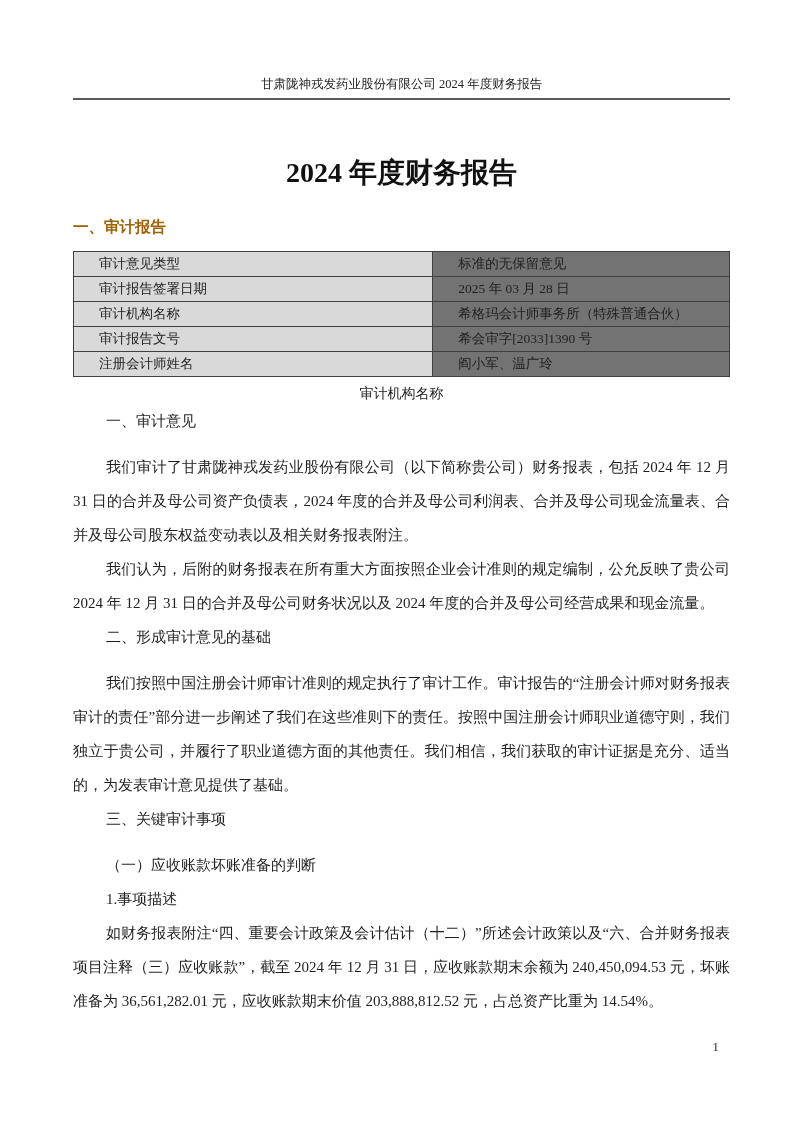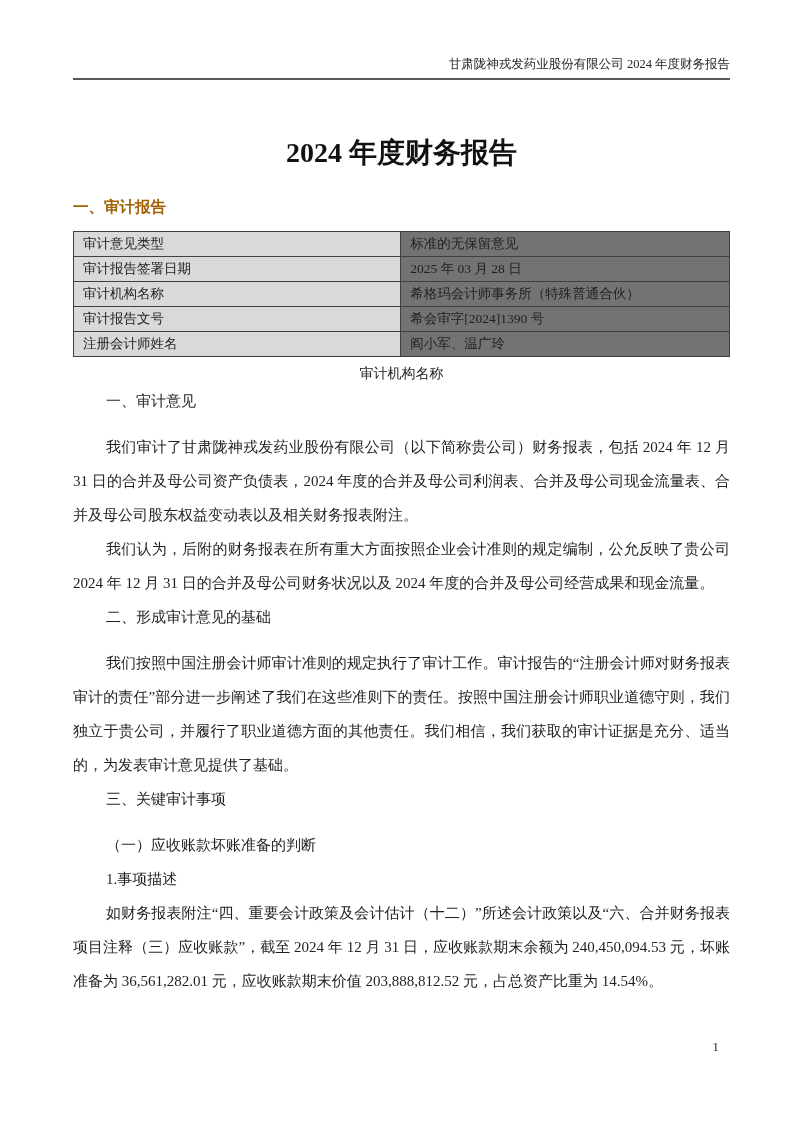--- a/index.html
+++ b/index.html
@@ -9,24 +9,24 @@
     margin:0 auto;
     background:#ffffff;
     font-family:"Liberation Serif","DejaVu Serif",serif;
     color:#1f1f1f;
     overflow:hidden;
     box-sizing:border-box;
   }
   .content { position:absolute; left:73px; top:0; width:657px; }
 
   .running-header {
-    padding-top:56px;
+    padding-top:76px;
     padding-bottom:6px;
     border-bottom:2px solid #595959;
-    text-align:right;
+    text-align:center;
     font-size:12.5px;
     line-height:16px;
     color:#262626;
   }
 
   .doc-title {
     margin:60px 0 0 0;
     text-align:center;
     font-size:28px;
     font-weight:bold;
@@ -45,21 +45,21 @@
   table.audit-table {
     margin-top:15px;
     width:100%;
     border-collapse:collapse;
     font-size:13.5px;
     table-layout:fixed;
   }
   table.audit-table td {
     border:1px solid #404040;
     height:24px;
-    padding:0 9px;
+    padding:0 25px;
     vertical-align:middle;
     overflow:hidden;
     white-space:nowrap;
   }
   td.cell-label { width:47%; background:#d9d9d9; }
   td.cell-value { background:#737373; }
 
   .body-subtitle {
     margin:7px 0 0 0;
     text-align:center;
@@ -108,21 +108,21 @@
         <tr>
           <td class="cell-label">审计报告签署日期</td>
           <td class="cell-value">2025 年 03 月 28 日</td>
         </tr>
         <tr>
           <td class="cell-label">审计机构名称</td>
           <td class="cell-value">希格玛会计师事务所（特殊普通合伙）</td>
         </tr>
         <tr>
           <td class="cell-label">审计报告文号</td>
-          <td class="cell-value">希会审字[2024]1390 号</td>
+          <td class="cell-value">希会审字[2033]1390 号</td>
         </tr>
         <tr>
           <td class="cell-label">注册会计师姓名</td>
           <td class="cell-value">阎小军、温广玲</td>
         </tr>
       </tbody>
     </table>
 
     <div class="body-subtitle">审计机构名称</div>
 

